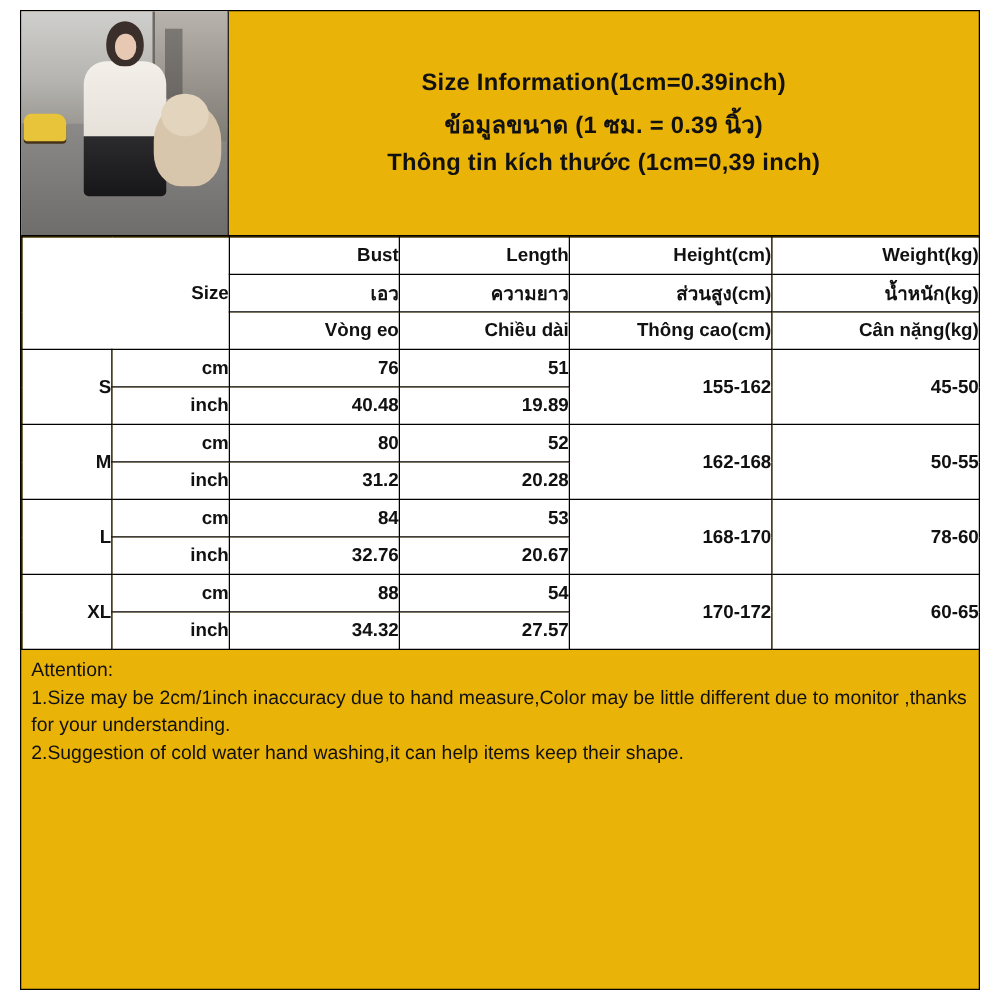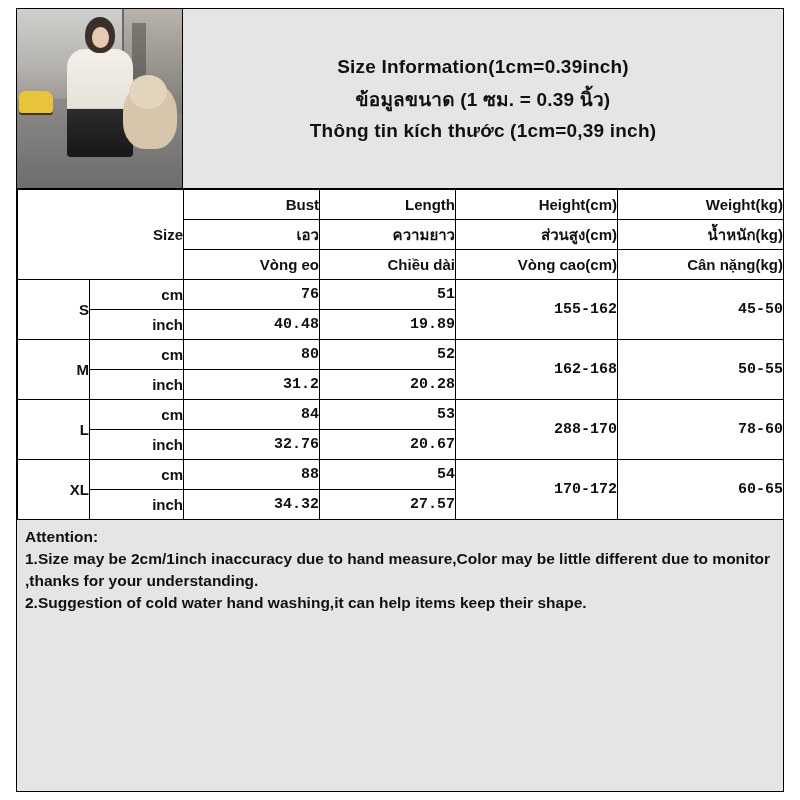--- a/index.html
+++ b/index.html
@@ -23,21 +23,21 @@
   .sheet {
     position: absolute;
     left: 16px;
     top: 8px;
     width: 768px;
     height: 784px;
     border: 1px solid #000;
     box-sizing: border-box;
     display: flex;
     flex-direction: column;
-    background: #e5e5e5;
+    background: #eab308;
   }
 
   
   .header {
     display: flex;
     height: 180px;
     border-bottom: 1px solid #000;
     box-sizing: border-box;
   }
   .photo {
@@ -148,33 +148,33 @@
   col.c-len   { width: 136px; }
   col.c-hei   { width: 162px; }
   col.c-wei   { width: 166px; }
 
   .hdr-size {
     font-size: 24px;
     font-weight: bold;
   }
   .row-label { font-size: 17px; }
   .unit-cell { font-size: 15px; }
-  .val-cell  { font-size: 16px; font-weight: normal; font-family: Liberation Mono, monospace; }
+  .val-cell  { font-size: 16px; font-weight: normal; }
   .hdr-cell  { font-size: 15px; }
 
   
   .attention {
     flex: 1;
     padding: 6px 8px 4px 8px;
     box-sizing: border-box;
     font-size: 15.5px;
     line-height: 1.42;
     text-align: left;
   }
-  .attention .line { white-space: normal; font-weight: bold; }
+  .attention .line { white-space: normal; }
 </style>
 </head>
 <body>
 
 <div class="page">
   <div class="sheet">
 
     <div class="header">
       <div class="photo">
         <div class="sky"></div>
@@ -213,21 +213,21 @@
         </tr>
         <tr>
           <td class="hdr-cell">เอว</td>
           <td class="hdr-cell">ความยาว</td>
           <td class="hdr-cell">ส่วนสูง(cm)</td>
           <td class="hdr-cell">น้ำหนัก(kg)</td>
         </tr>
         <tr>
           <td class="hdr-cell">Vòng eo</td>
           <td class="hdr-cell">Chiều dài</td>
-          <td class="hdr-cell">Vòng cao(cm)</td>
+          <td class="hdr-cell">Thông cao(cm)</td>
           <td class="hdr-cell">Cân nặng(kg)</td>
         </tr>
 
         <tr>
           <td class="row-label" rowspan="2">S</td>
           <td class="unit-cell">cm</td>
           <td class="val-cell">76</td>
           <td class="val-cell">51</td>
           <td class="val-cell" rowspan="2">155-162</td>
           <td class="val-cell" rowspan="2">45-50</td>
@@ -250,21 +250,21 @@
           <td class="unit-cell">inch</td>
           <td class="val-cell">31.2</td>
           <td class="val-cell">20.28</td>
         </tr>
 
         <tr>
           <td class="row-label" rowspan="2">L</td>
           <td class="unit-cell">cm</td>
           <td class="val-cell">84</td>
           <td class="val-cell">53</td>
-          <td class="val-cell" rowspan="2">288-170</td>
+          <td class="val-cell" rowspan="2">168-170</td>
           <td class="val-cell" rowspan="2">78-60</td>
         </tr>
         <tr>
           <td class="unit-cell">inch</td>
           <td class="val-cell">32.76</td>
           <td class="val-cell">20.67</td>
         </tr>
 
         <tr>
           <td class="row-label" rowspan="2">XL</td>

